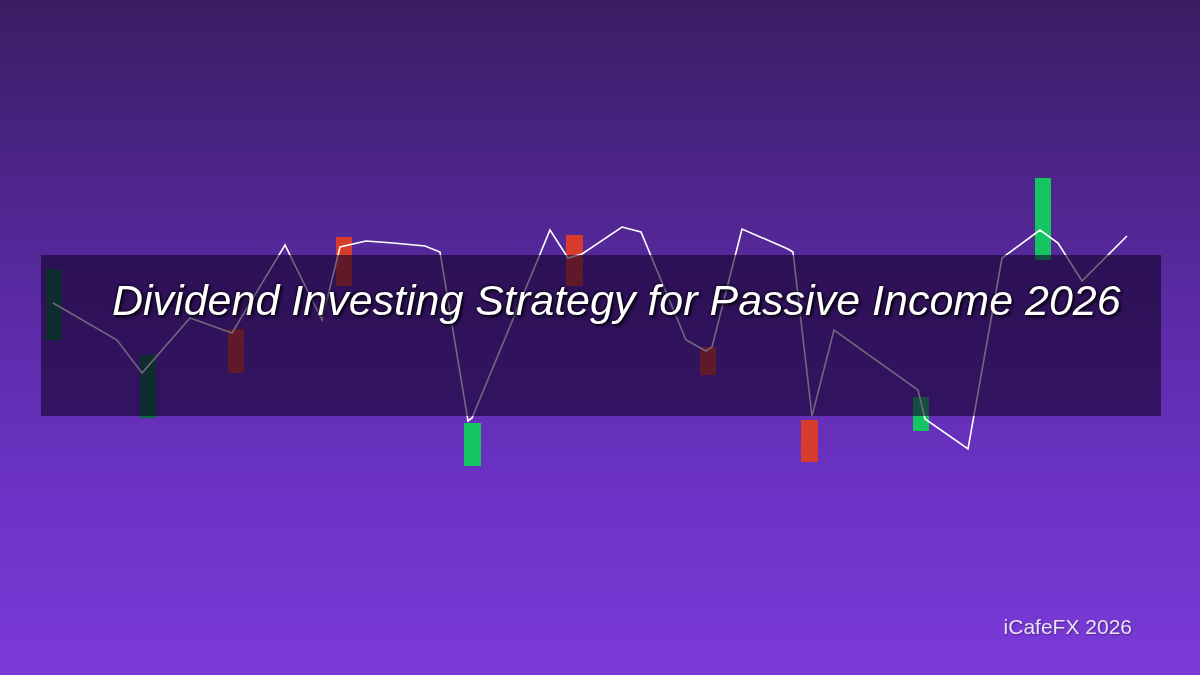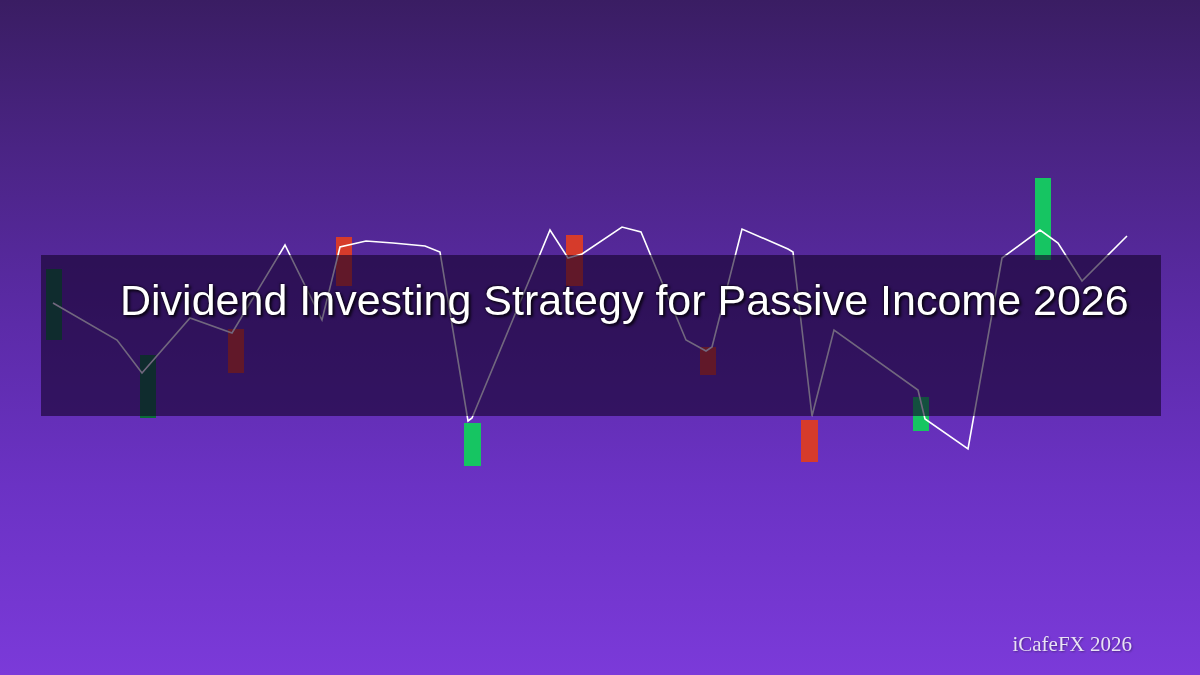--- a/index.html
+++ b/index.html
@@ -29,38 +29,38 @@
   #panel {
     position: absolute;
     left: 41px;
     top: 255px;
     width: 1120px;
     height: 161px;
     background: rgba(18, 2, 40, 0.60);
   }
   #title {
     position: absolute;
-    left: 120px;
+    left: 112px;
     top: 276px;
     width: 980px;
     font-size: 43px;
     line-height: 48px;
     color: #ffffff;
     white-space: nowrap;
     letter-spacing: 0px;
     text-shadow: 2px 2px 3px rgba(0,0,0,0.85), -1px -1px 2px rgba(0,0,0,0.55);
+    font-style: italic;
   }
   #watermark {
     position: absolute;
     right: 68px;
-    bottom: 18px;
+    bottom: 36px;
     font-size: 21px;
     color: #e9e2f5;
     text-shadow: 1px 1px 2px rgba(0,0,0,0.35);
-    font-family: Liberation Serif, serif;
   }
 </style>
 </head>
 <body>
 
 <div id="stage">
 
   <div id="bg" style="background: linear-gradient(rgb(58, 29, 99) 0%, rgb(74, 36, 132) 22%, rgb(92, 43, 168) 48%, rgb(107, 50, 196) 72%, rgb(123, 58, 217) 100%);"></div>
 
   <svg id="chart-svg" viewBox="0 0 1200 675" preserveAspectRatio="none" aria-hidden="true">

